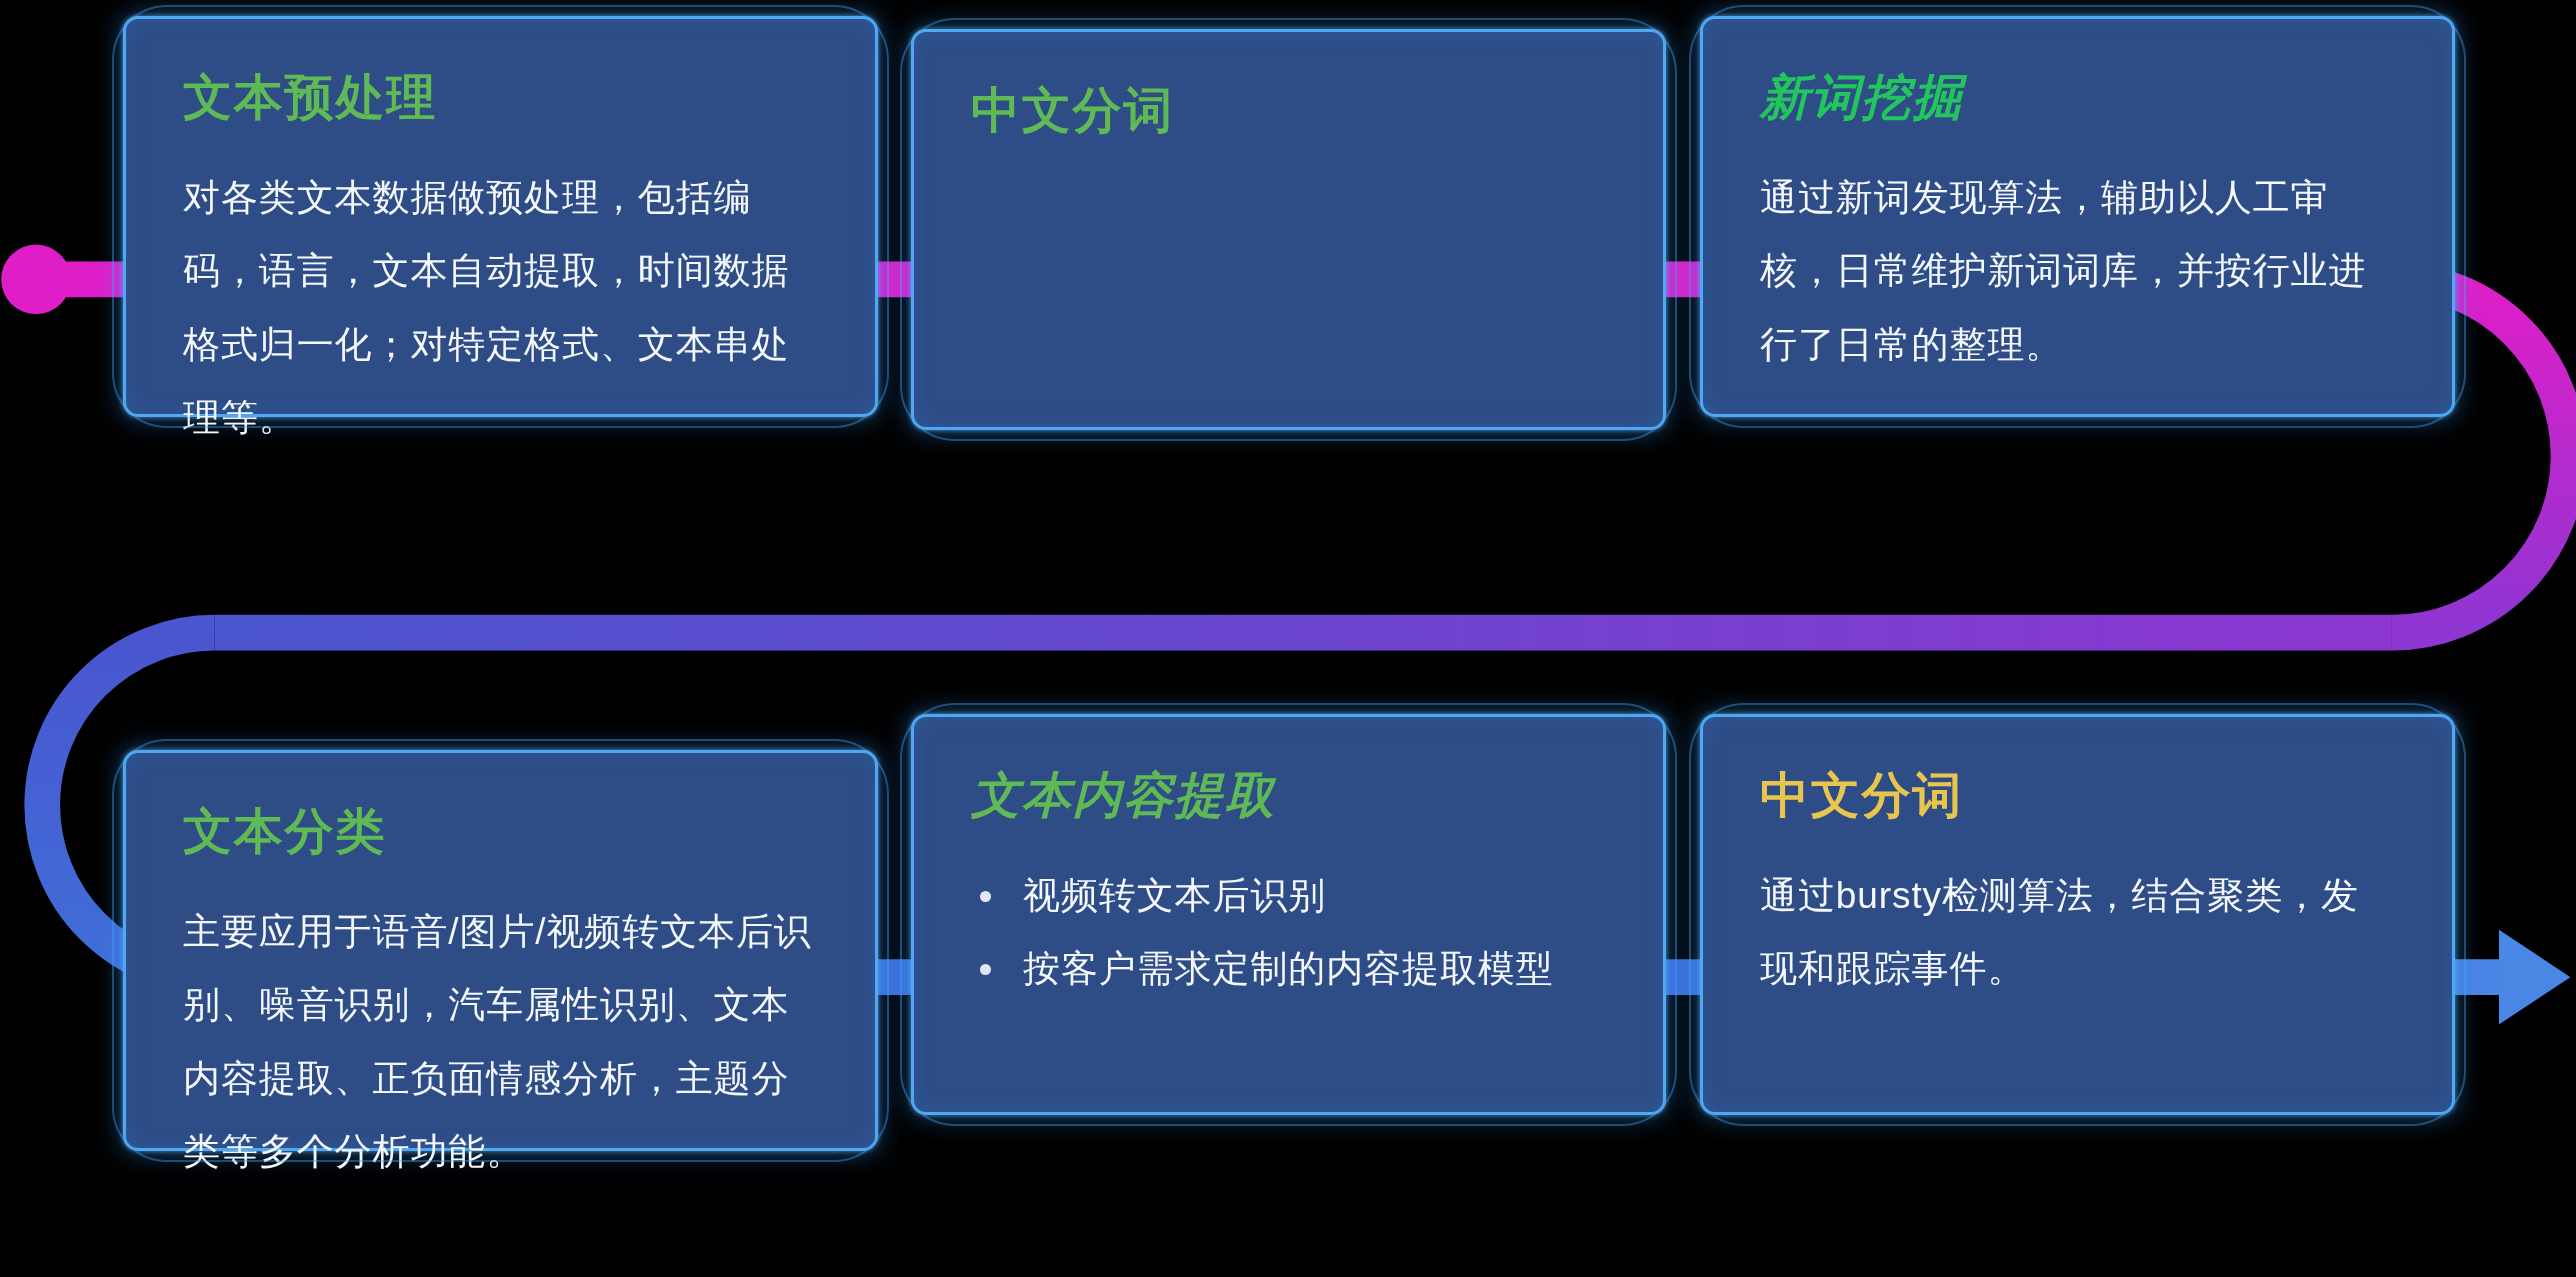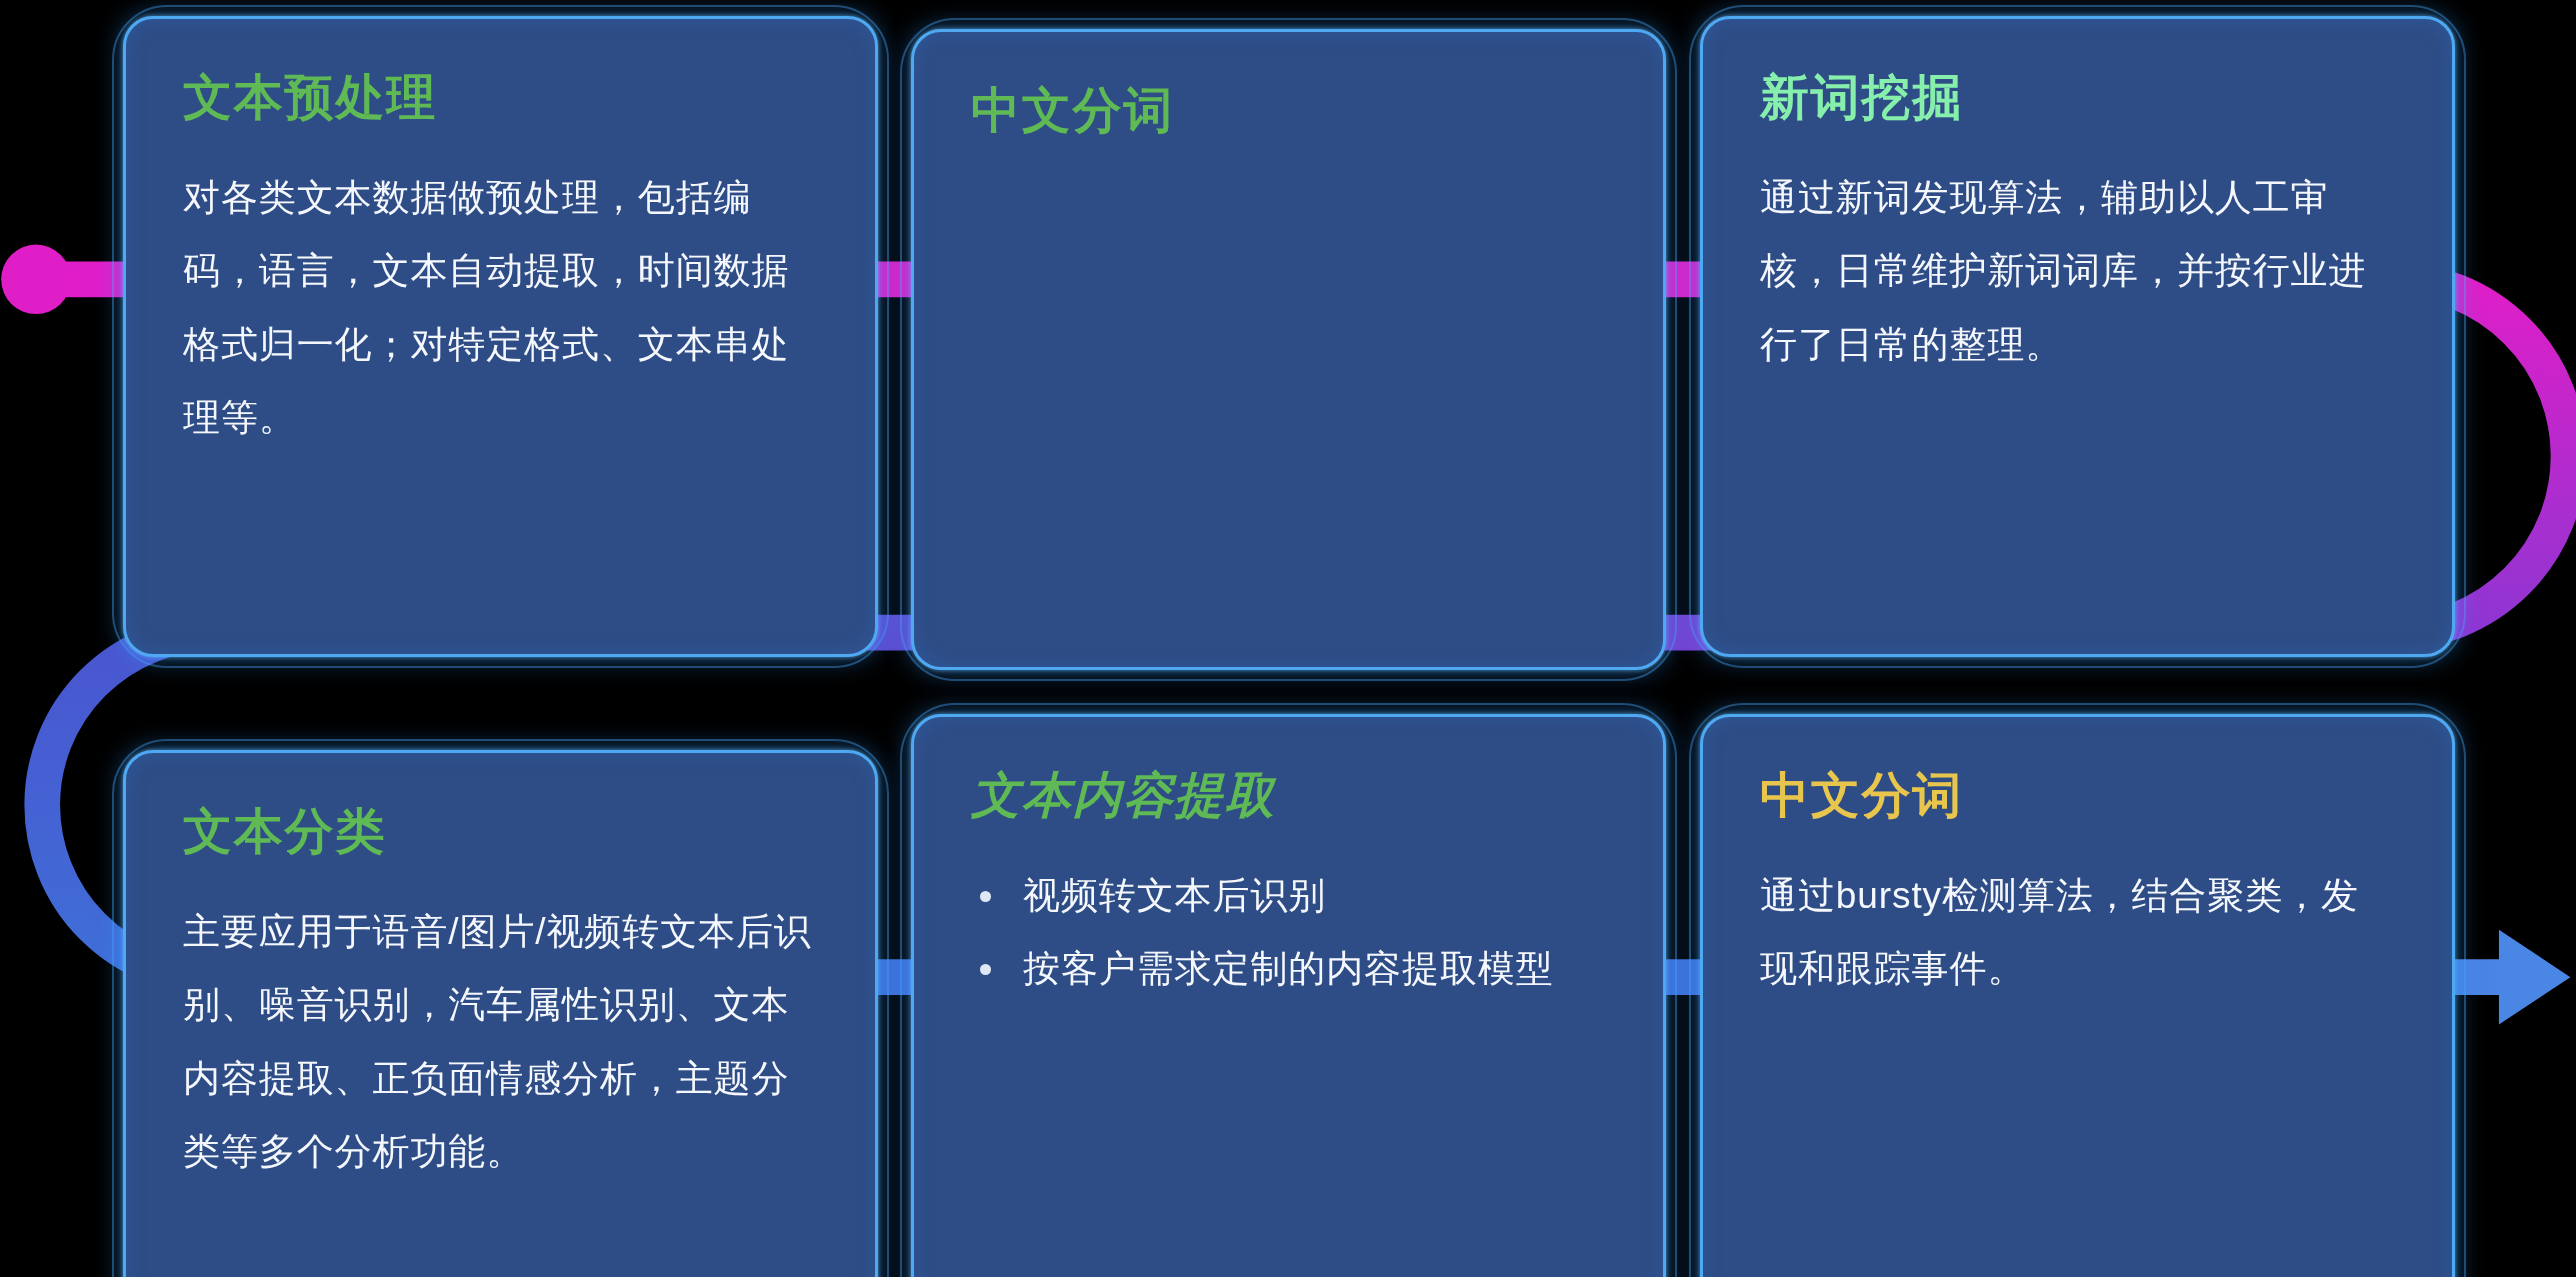--- a/index.html
+++ b/index.html
@@ -14,24 +14,24 @@
   }
   html,body{margin:0;padding:0;}
   body{
     width:2576px;height:1277px;
     background:#000;
     position:relative;overflow:hidden;
     font-family:"Liberation Sans","DejaVu Sans",sans-serif;
   }
   .flow{position:absolute;left:0;top:0;z-index:0;}
   .card{
-    position:absolute;width:755px;height:641px;box-sizing:border-box;
+    position:absolute;width:755px;height:401px;box-sizing:border-box;
     background:var(--card-bg);
     border:3.6px solid var(--card-border);
-    border-radius:30px;
+    border-radius:15px;
     padding:46px 57px;
     z-index:1;
     box-shadow:0 0 27px rgba(47,150,247,.55), 0 0 5.4px rgba(120,200,255,.7), inset 0 0 21.4px rgba(47,150,247,.18);
   }
   .card::after{
     content:"";position:absolute;inset:-14.3px;
     border:2.7px solid rgba(70,165,250,.40);
     border-radius:55px;pointer-events:none;
   }
   .card-title{
@@ -95,21 +95,21 @@
 <div class="card pos-1">
   <h2 class="card-title" style="color: rgb(95, 185, 84);">文本预处理</h2>
   <p class="card-body">对各类文本数据做预处理，包括编码，语言，文本自动提取，时间数据格式归一化；对特定格式、文本串处理等。</p>
 </div>
 
 <div class="card pos-2">
   <h2 class="card-title" style="color: rgb(95, 185, 84);">中文分词</h2>
 </div>
 
 <div class="card pos-3">
-  <h2 class="card-title" style="color: #86efac;">新词挖掘</h2>
+  <h2 class="card-title" style="color: #22c55e; font-style: italic;">新词挖掘</h2>
   <p class="card-body">通过新词发现算法，辅助以人工审核，日常维护新词词库，并按行业进行了日常的整理。</p>
 </div>
 
 <div class="card pos-4">
   <h2 class="card-title" style="color: rgb(95, 185, 84);">文本分类</h2>
   <p class="card-body">主要应用于语音/图片/视频转文本后识别、噪音识别，汽车属性识别、文本内容提取、正负面情感分析，主题分类等多个分析功能。</p>
 </div>
 
 <div class="card pos-5">
   <h2 class="card-title" style="color: rgb(95, 185, 84); font-style: italic;">文本内容提取</h2>

